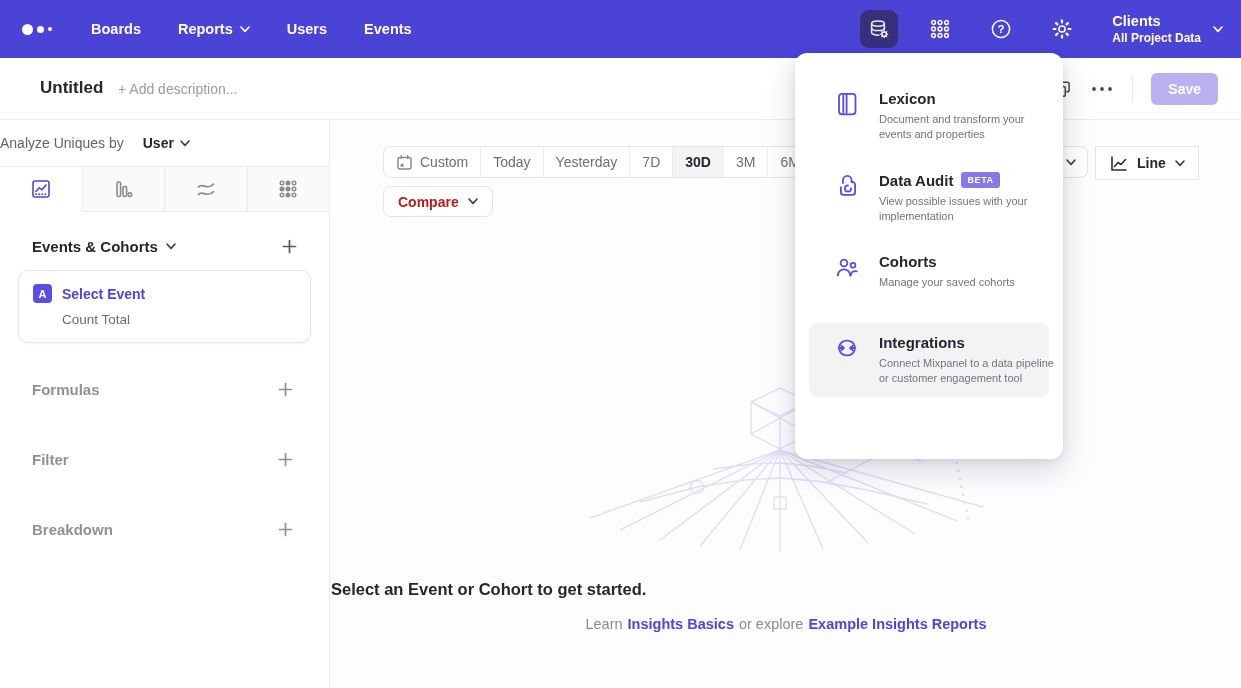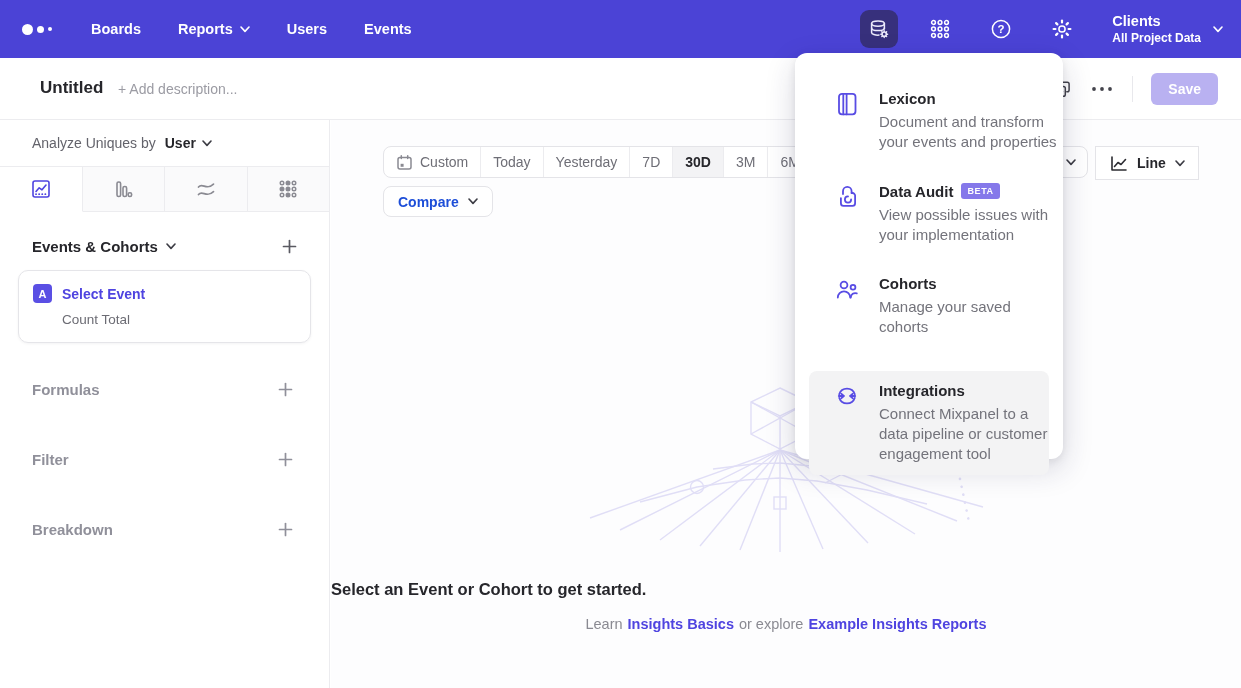--- a/index.html
+++ b/index.html
@@ -30,22 +30,22 @@
   
   .report-bar { position:absolute; top:58px; left:0; right:0; height:62px; background:#fff; border-bottom:1px solid #ececef; z-index:5; }
   .report-title { position:absolute; left:40px; top:20px; font-size:17px; font-weight:700; color:#26262b; cursor:text; }
   .report-desc { position:absolute; left:118px; top:23px; font-size:14px; color:#9b9ba3; cursor:text; }
   .report-actions { position:absolute; right:23px; top:0; height:62px; display:flex; align-items:center; gap:18px; }
   .v-divider { width:1px; height:26px; background:#e8e8ec; }
   .save-btn { background:#b9b1f1; color:#fff; font-size:14px; font-weight:700; border:none; border-radius:6px; padding:8px 17px; cursor:default; font-family:inherit; }
 
   
   .sidebar { position:absolute; top:120px; left:0; bottom:0; width:330px; background:#fff; border-right:1px solid #ececef; z-index:4; }
-  .analyze-row { height:46px; display:flex; align-items:center; padding-left:32px; font-size:14px; color:#63636b; gap:6px; }
-  .analyze-val { display:flex; align-items:center; gap:6px; color:#26262b; font-weight:600; cursor:pointer; margin-left:3px; }
+  .analyze-row { height:46px; display:flex; align-items:center; font-size:14px; color:#63636b; gap:6px; }
+  .analyze-val { display:flex; align-items:center; gap:6px; color:#26262b; font-weight:600; cursor:pointer; margin-left:13px; }
   .side-tabs { display:flex; height:46px; border-top:1px solid #ececef; }
   .side-tab { flex:1; display:flex; align-items:center; justify-content:center; background:#fafafb; border-right:1px solid #ececef; border-bottom:1px solid #ececef; cursor:pointer; color:#8a8a92; }
   .side-tab:last-child { border-right:none; }
   .side-tab.sel { background:#fff; border-bottom-color:#fff; color:#4f44e0; }
   .events-head { margin:26px 32px 0; display:flex; align-items:center; justify-content:space-between; }
   .events-title { display:flex; align-items:center; gap:8px; font-size:15px; font-weight:700; color:#26262b; cursor:pointer; }
   .plus-btn { color:#5a5a62; cursor:pointer; display:flex; }
   .event-card { margin:15px 18px 0; border:1px solid #e5e5e9; border-radius:10px; padding:13px 14px 15px; box-shadow:0 1px 3px rgba(20,20,40,0.05); cursor:pointer; }
   .event-row { display:flex; align-items:center; gap:10px; }
   .event-badge { width:19px; height:19px; border-radius:4px; background:#5a4fe4; color:#fff; font-size:11px; font-weight:700; display:flex; align-items:center; justify-content:center; }
@@ -54,38 +54,38 @@
   .section-row { position:absolute; left:32px; right:36px; height:20px; display:flex; align-items:center; justify-content:space-between; }
   .section-label { font-size:15px; font-weight:600; color:#90909a; }
   .section-row .plus-btn { color:#90909a; }
 
   
   .main { position:absolute; top:120px; left:331px; right:0; bottom:0; background:#fdfdfe; }
   .range-control { position:absolute; left:52px; top:26px; height:32px; display:flex; align-items:stretch; background:#fff; border:1px solid #e4e4e8; border-radius:8px; overflow:hidden; font-size:14px; color:#6e6e76; }
   .range-seg { display:flex; align-items:center; justify-content:center; gap:7px; padding:0 12px; border-right:1px solid #ececef; cursor:pointer; white-space:nowrap; }
   .range-seg:last-child { border-right:none; }
   .range-seg.sel { background:#f3f3f5; color:#26262b; font-weight:700; }
-  .compare-btn { position:absolute; left:52px; top:66px; height:31px; background:#fff; border:1px solid #e4e4e8; border-radius:8px; display:flex; align-items:center; gap:9px; padding:0 14px; font-size:14px; font-weight:600; color:#1d4ed8; cursor:pointer; }
+  .compare-btn { position:absolute; left:52px; top:66px; height:31px; background:#fff; border:1px solid #e4e4e8; border-radius:8px; display:flex; align-items:center; gap:9px; padding:0 14px; font-size:14px; font-weight:600; color:#b91c1c; cursor:pointer; }
   .interval-btn { position:absolute; left:705px; top:26px; width:52px; height:32px; background:#fff; border:1px solid #e4e4e8; border-radius:8px; display:flex; align-items:center; justify-content:flex-end; padding-right:11px; color:#26262b; cursor:pointer; }
   .linetype-btn { position:absolute; left:764px; top:26px; height:32px; background:#fff; border:1px solid #e4e4e8; border-radius:0; display:flex; align-items:center; gap:9px; padding:16px 13px; font-size:14px; font-weight:600; color:#26262b; cursor:pointer; }
   .watermark { position:absolute; left:254px; top:230px; opacity:.55; pointer-events:none; }
   .empty-state { position:absolute; left:0; right:0; top:460px; text-align:left; }
   .empty-title { font-size:16.5px; font-weight:700; color:#26262b; }
   .empty-links { margin-top:17px; display:flex; justify-content:center; gap:5px; font-size:14.5px; color:#8a8a92; }
   .link { color:#4f44e0; font-weight:600; cursor:pointer; }
 
   
   .panel { position:absolute; left:795px; top:53px; width:268px; height:406px; background:#fff; border-radius:12px; box-shadow:0 10px 30px rgba(35,35,80,0.18), 0 2px 8px rgba(0,0,0,0.08); z-index:50; padding-top:26px; }
   .menu-item { display:flex; align-items:flex-start; gap:19px; margin:0 14px 8px; padding:11px 10px 11px 25px; border-radius:8px; cursor:pointer; }
   .menu-item.gap-lg { margin-bottom:22px; }
   .menu-item.highlight { background:#f3f3f4; }
   .mi-icon { margin-top:1px; flex:none; }
   .mi-title { display:flex; align-items:center; gap:8px; font-size:15px; font-weight:700; color:#26262b;text-align:center; }
   .beta-badge { background:#8578ea; color:#fff; font-size:9px; font-weight:700; letter-spacing:.6px; border-radius:3px; padding:3px 6px; }
-  .mi-desc { margin-top:5px; font-size:15px; line-height:1.35; color:#73737b; width:180px; }
+  .mi-desc { margin-top:5px; font-size:11px; line-height:1.35; color:#73737b; width:180px; }
 </style>
 </head>
 <body>
 
 <div class="navbar">
   <div class="logo">
       <i></i>
       <i></i>
       <i></i>
     </div>

